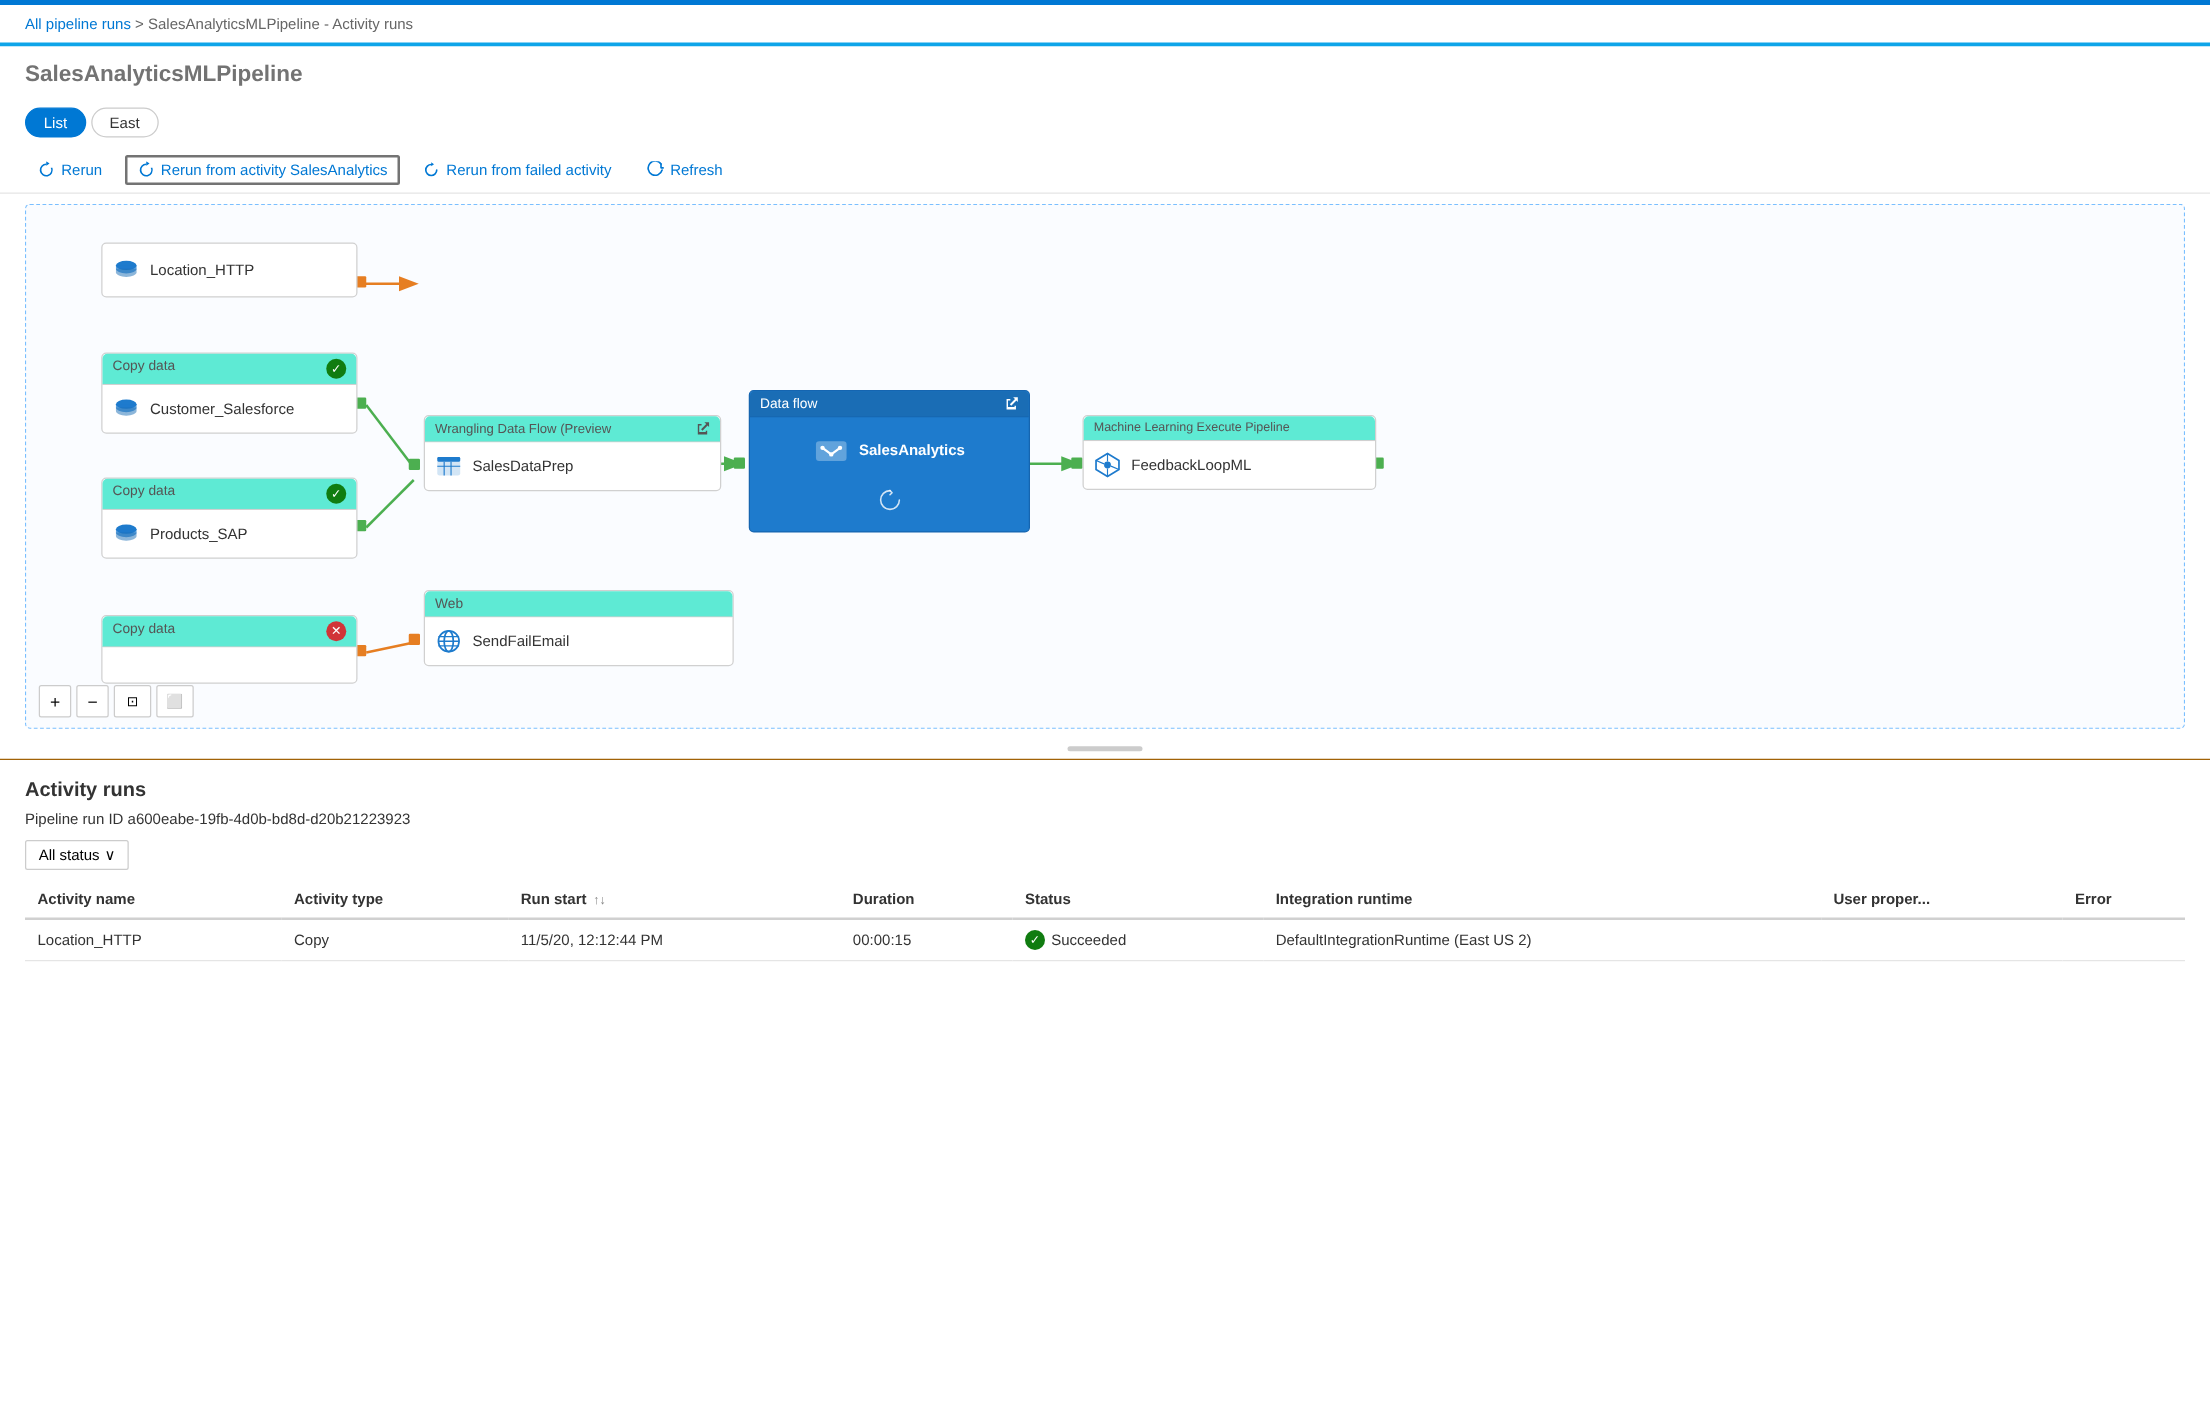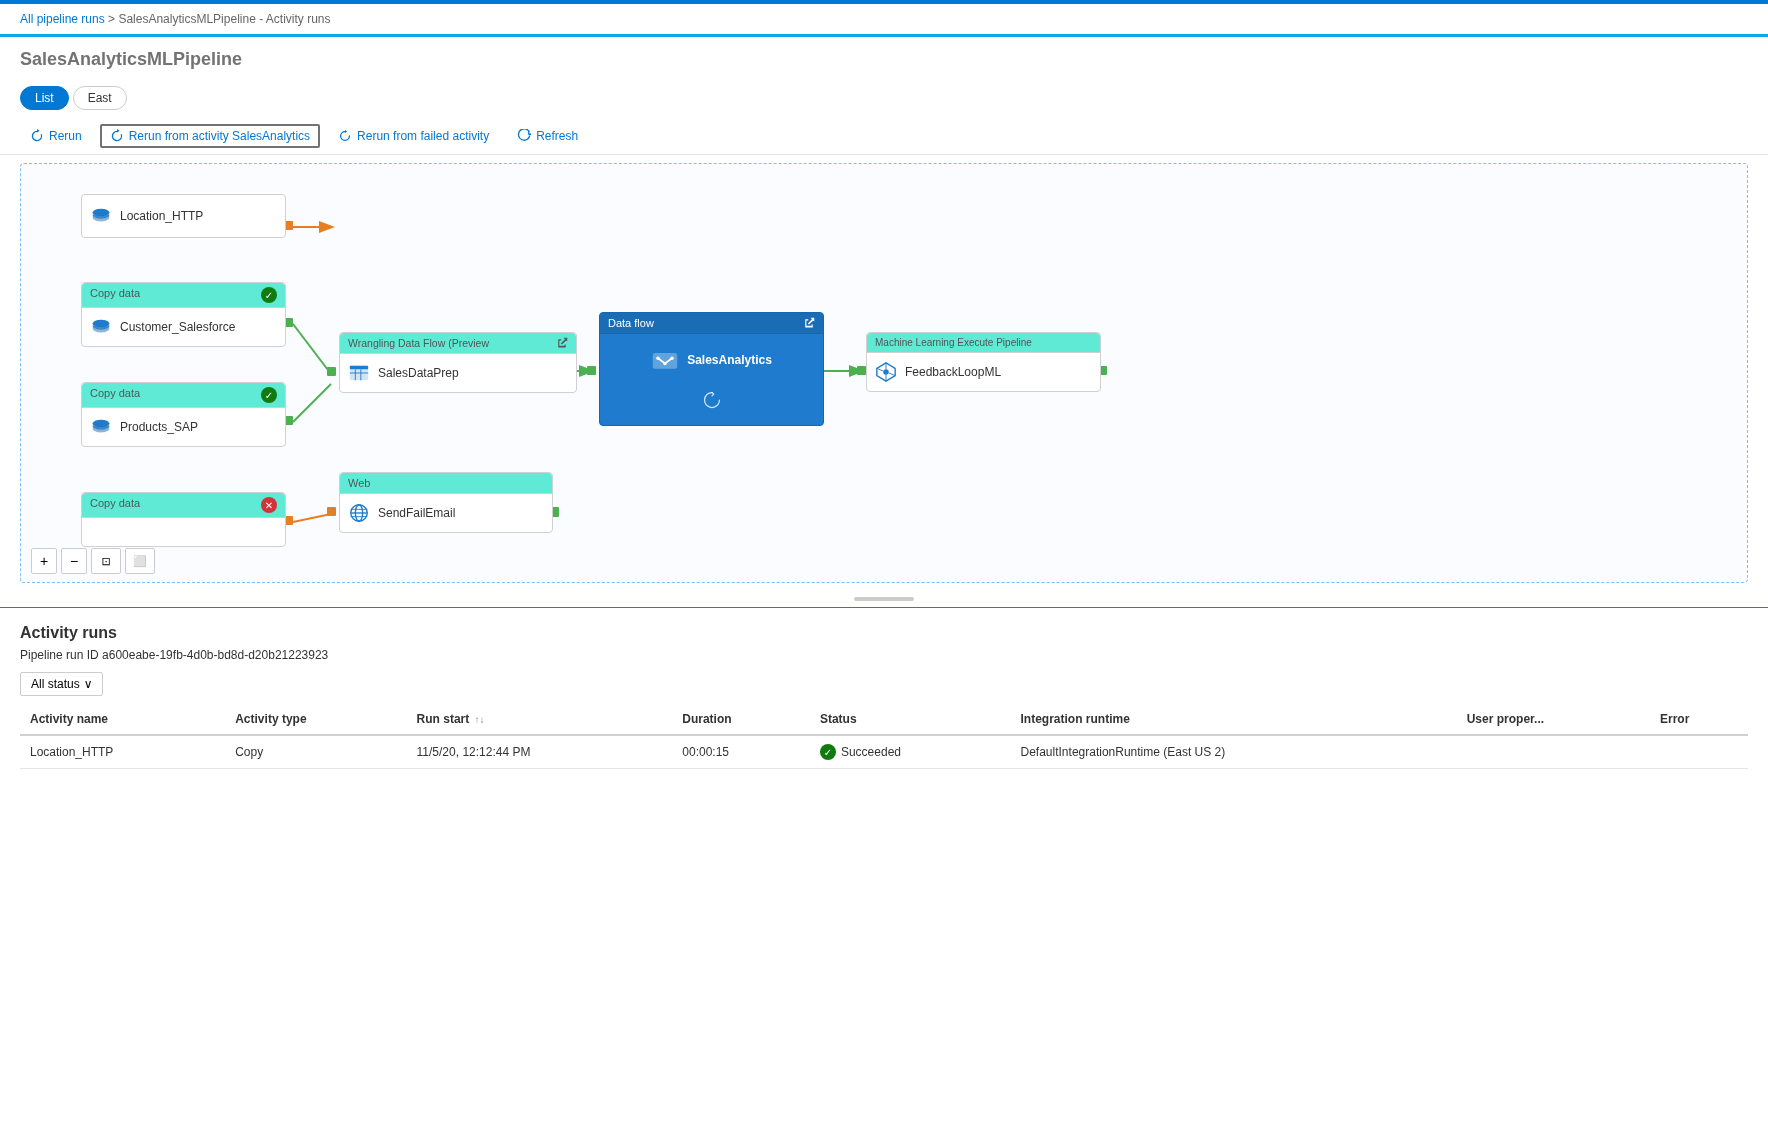--- a/index.html
+++ b/index.html
@@ -217,21 +217,21 @@
           <rect x="2" y="4" width="20" height="16" rx="2" fill="#1e7bcd" opacity="0.2"></rect>
           <rect x="2" y="4" width="20" height="4" rx="1" fill="#1e7bcd"></rect>
           <line x1="2" y1="12" x2="22" y2="12" stroke="#1e7bcd" stroke-width="1"></line>
           <line x1="8" y1="8" x2="8" y2="20" stroke="#1e7bcd" stroke-width="1"></line>
           <line x1="14" y1="8" x2="14" y2="20" stroke="#1e7bcd" stroke-width="1"></line>
         </svg>
         <span>SalesDataPrep</span>
       </div>
     </div>
 
-    <div class="node" style="left:318px;top:308px;width:214px;">
+    <div class="node" style="left:318px;top:308px;width:248px;">
       <div class="node-header">
         <span>Web</span>
       </div>
       <div class="node-body">
         <svg width="22" height="22" viewBox="0 0 24 24">
           <circle cx="12" cy="12" r="9" fill="none" stroke="#1e7bcd" stroke-width="1.5"></circle>
           <ellipse cx="12" cy="12" rx="4" ry="9" fill="none" stroke="#1e7bcd" stroke-width="1.5"></ellipse>
           <line x1="3" y1="12" x2="21" y2="12" stroke="#1e7bcd" stroke-width="1.5"></line>
           <line x1="3" y1="8" x2="21" y2="8" stroke="#1e7bcd" stroke-width="1"></line>
           <line x1="3" y1="16" x2="21" y2="16" stroke="#1e7bcd" stroke-width="1"></line>

